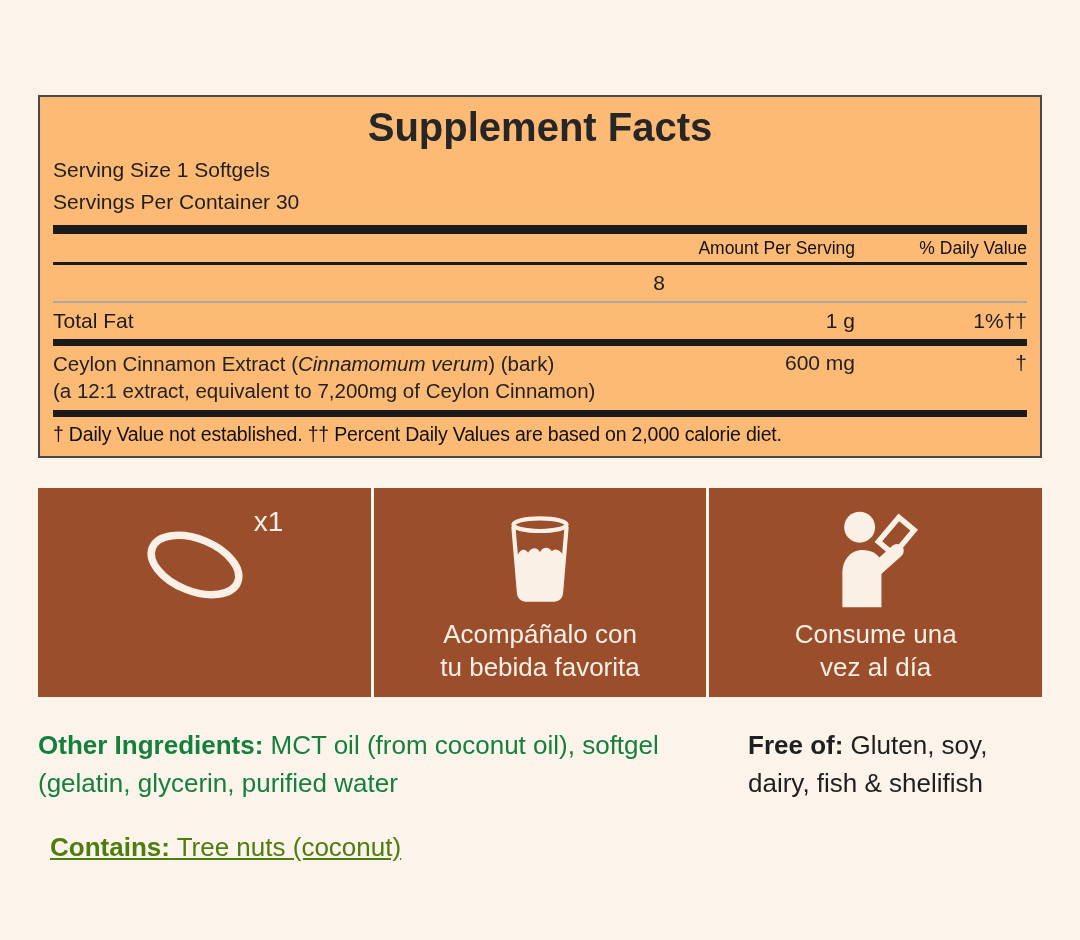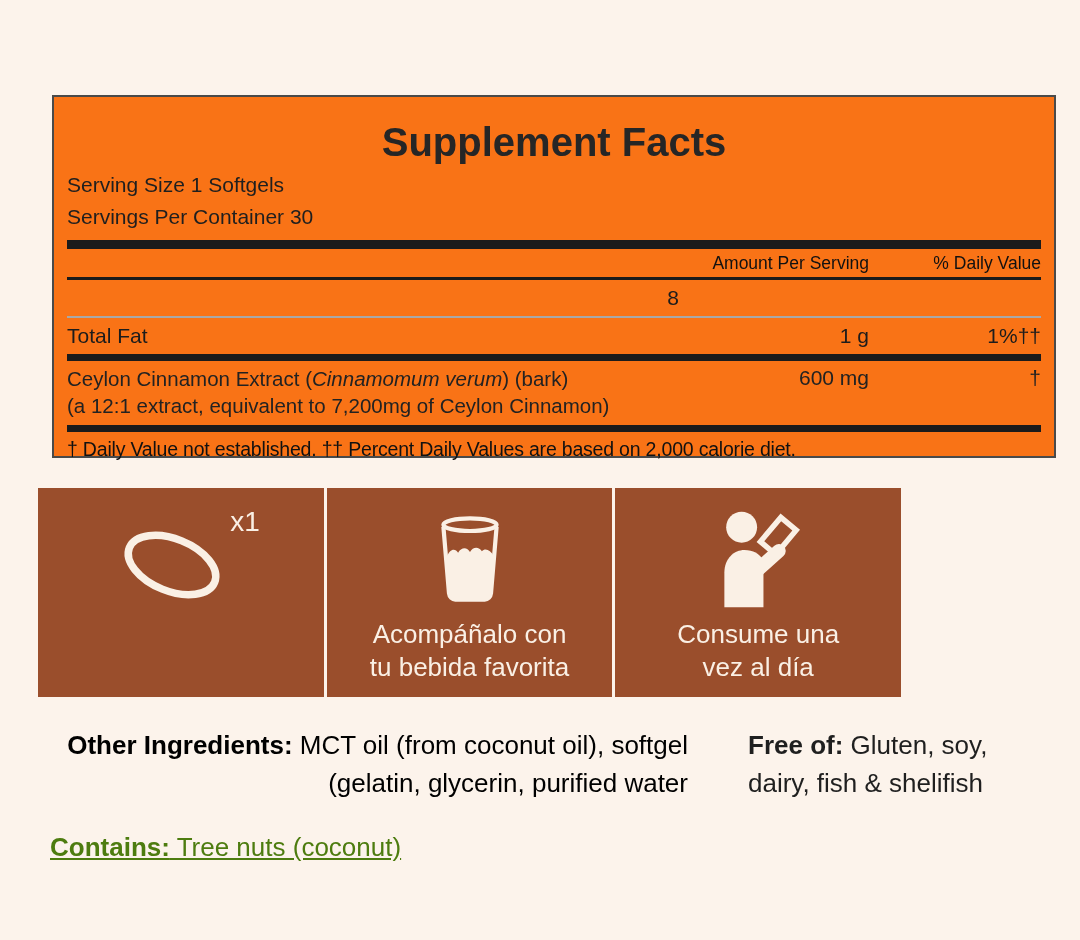--- a/index.html
+++ b/index.html
@@ -4,23 +4,23 @@
 <style>
   html,body{margin:0;padding:0;}
   body{
     width:1080px;height:940px;position:relative;overflow:hidden;
     background:var(--background-cream,#FCF3EB);
     font-family:"Liberation Sans", sans-serif;
     color:var(--text-dark,#222222);
   }
   
   .facts-panel{
-    position:absolute;left:52px;top:95px;width:1004px;height:363px;
-    box-sizing:border-box;background:#f97316;border:2px solid #4a4a4a;
-    padding:15px 13px;
+    position:absolute;left:38px;top:95px;width:1004px;height:363px;
+    box-sizing:border-box;background:#fdba74;border:2px solid #4a4a4a;
+    padding:0 13px;
   }
   .facts-title{
     text-align:center;font-size:40px;font-weight:bold;color:#262626;
     margin:8px 0 4px 0;letter-spacing:0px;
   }
   .serving-line{font-size:21px;line-height:32px;color:#1f1f1f;}
   .bar-thick{height:9px;background:#1b1b1b;margin-top:7px;}
   .bar-7{height:7px;background:#1b1b1b;}
   .bar-med{height:3px;background:#1b1b1b;}
   .hairline{height:2px;background:#a8a8a8;}
@@ -29,33 +29,33 @@
   .fcell-amount{text-align:right;}
   .fcell-dv{text-align:right;}
   .fbody{height:36px;font-size:21px;color:#1c1c1c;}
   .frow-tall{align-items:start;padding:4px 0 6px 0;}
   .frow-tall .name2{font-size:20.5px;line-height:27px;}
   .frow-tall .fcell-amount,.frow-tall .fcell-dv{font-size:21px;padding-top:1px;}
   .footnote{font-size:19.5px;color:#111;padding:6px 0 0 0;letter-spacing:-0.2px;}
   .it{font-style:italic;}
   
   .cards{
-    position:absolute;left:38px;top:488px;width:863px;height:209px;
+    position:absolute;left:38px;top:488px;width:1004px;height:209px;
     display:flex;gap:3px;
   }
   .card{
     flex:1;background:var(--card-brown,#9A4E2C);color:var(--card-text,#FAF0E5);
     display:flex;flex-direction:column;align-items:center;
     padding-top:18px;box-sizing:border-box;
   }
   .icon-wrap{height:106px;display:flex;align-items:center;justify-content:center;position:relative;width:170px;}
   .x1-badge{position:absolute;right:6px;top:2px;font-size:28px;line-height:28px;}
   .card-caption{margin-top:6px;text-align:center;font-size:26px;line-height:33px;}
   
-  .bottom-left{position:absolute;left:38px;top:726px;width:650px;font-size:26px;line-height:38px;color:#000000;text-align:right;}
+  .bottom-left{position:absolute;left:38px;top:726px;width:650px;font-size:26px;line-height:38px;color:#15803d;}
   .bottom-right{position:absolute;left:748px;top:726px;width:276px;font-size:26px;line-height:38px;color:#1f1f1f;text-align:left;}
   .contains-line{position:absolute;left:50px;top:828px;width:650px;font-size:26px;line-height:38px;color:#4d7c0f;text-decoration:underline;}
   .b{font-weight:bold;}
 </style>
 </head>
 <body style="--background-cream: #FCF3EB; --card-brown: #9A4E2C; --card-text: #FAF0E5; --text-dark: #222222;">
 
 <div class="facts-panel">
   <div class="facts-title">Supplement Facts</div>
   <div class="serving-line">Serving Size 1 Softgels</div>

